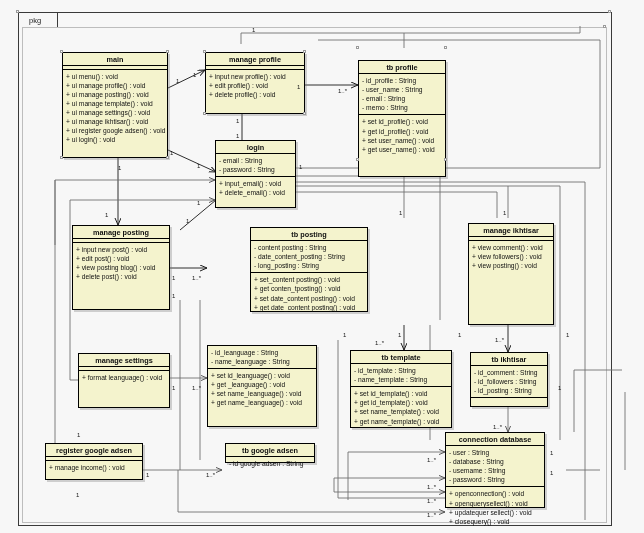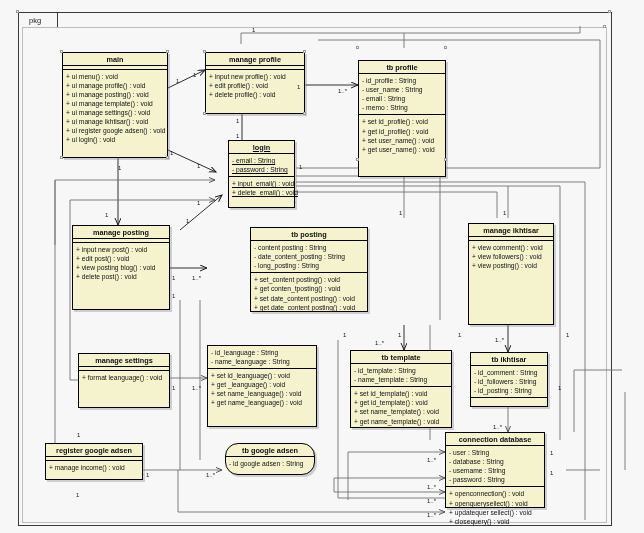--- a/index.html
+++ b/index.html
@@ -157,21 +157,21 @@
       <div class="mem">- memo : String</div>
     </div>
     <div class="cls-ops">
       <div class="mem">+ set id_profile() : void</div>
       <div class="mem">+ get id_profile() : void</div>
       <div class="mem">+ set user_name() : void</div>
       <div class="mem">+ get user_name() : void</div>
     </div>
   </div>
 
-  <div class="cls" style="left:228px;top:140px;width:67px;height:68px;text-decoration:underline;">
+  <div class="cls" style="left:215px;top:140px;width:81px;height:68px;">
     <div class="cls-name">login</div>
     <div class="cls-attrs">
       <div class="mem">- email : String</div>
       <div class="mem">- password : String</div>
     </div>
     <div class="cls-ops">
       <div class="mem">+ input_email() : void</div>
       <div class="mem">+ delete_email() : void</div>
     </div>
   </div>
@@ -259,21 +259,21 @@
   </div>
 
   <div class="cls" style="left:45px;top:443px;width:98px;height:37px;">
     <div class="cls-name">register google adsen</div>
     <div class="thinbar"></div>
     <div class="cls-ops">
       <div class="mem">+ manage income() : void</div>
     </div>
   </div>
 
-  <div class="cls" style="left:225px;top:443px;width:90px;height:32px;border-radius:13px;">
+  <div class="cls" style="left:225px;top:443px;width:90px;height:20px;">
     <div class="cls-name">tb google adsen</div>
     <div class="cls-attrs noborder">
       <div class="mem">- id google adsen : String</div>
     </div>
   </div>
 
   <div class="cls" style="left:445px;top:432px;width:100px;height:76px;">
     <div class="cls-name">connection database</div>
     <div class="cls-attrs">
       <div class="mem">- user : String</div>

